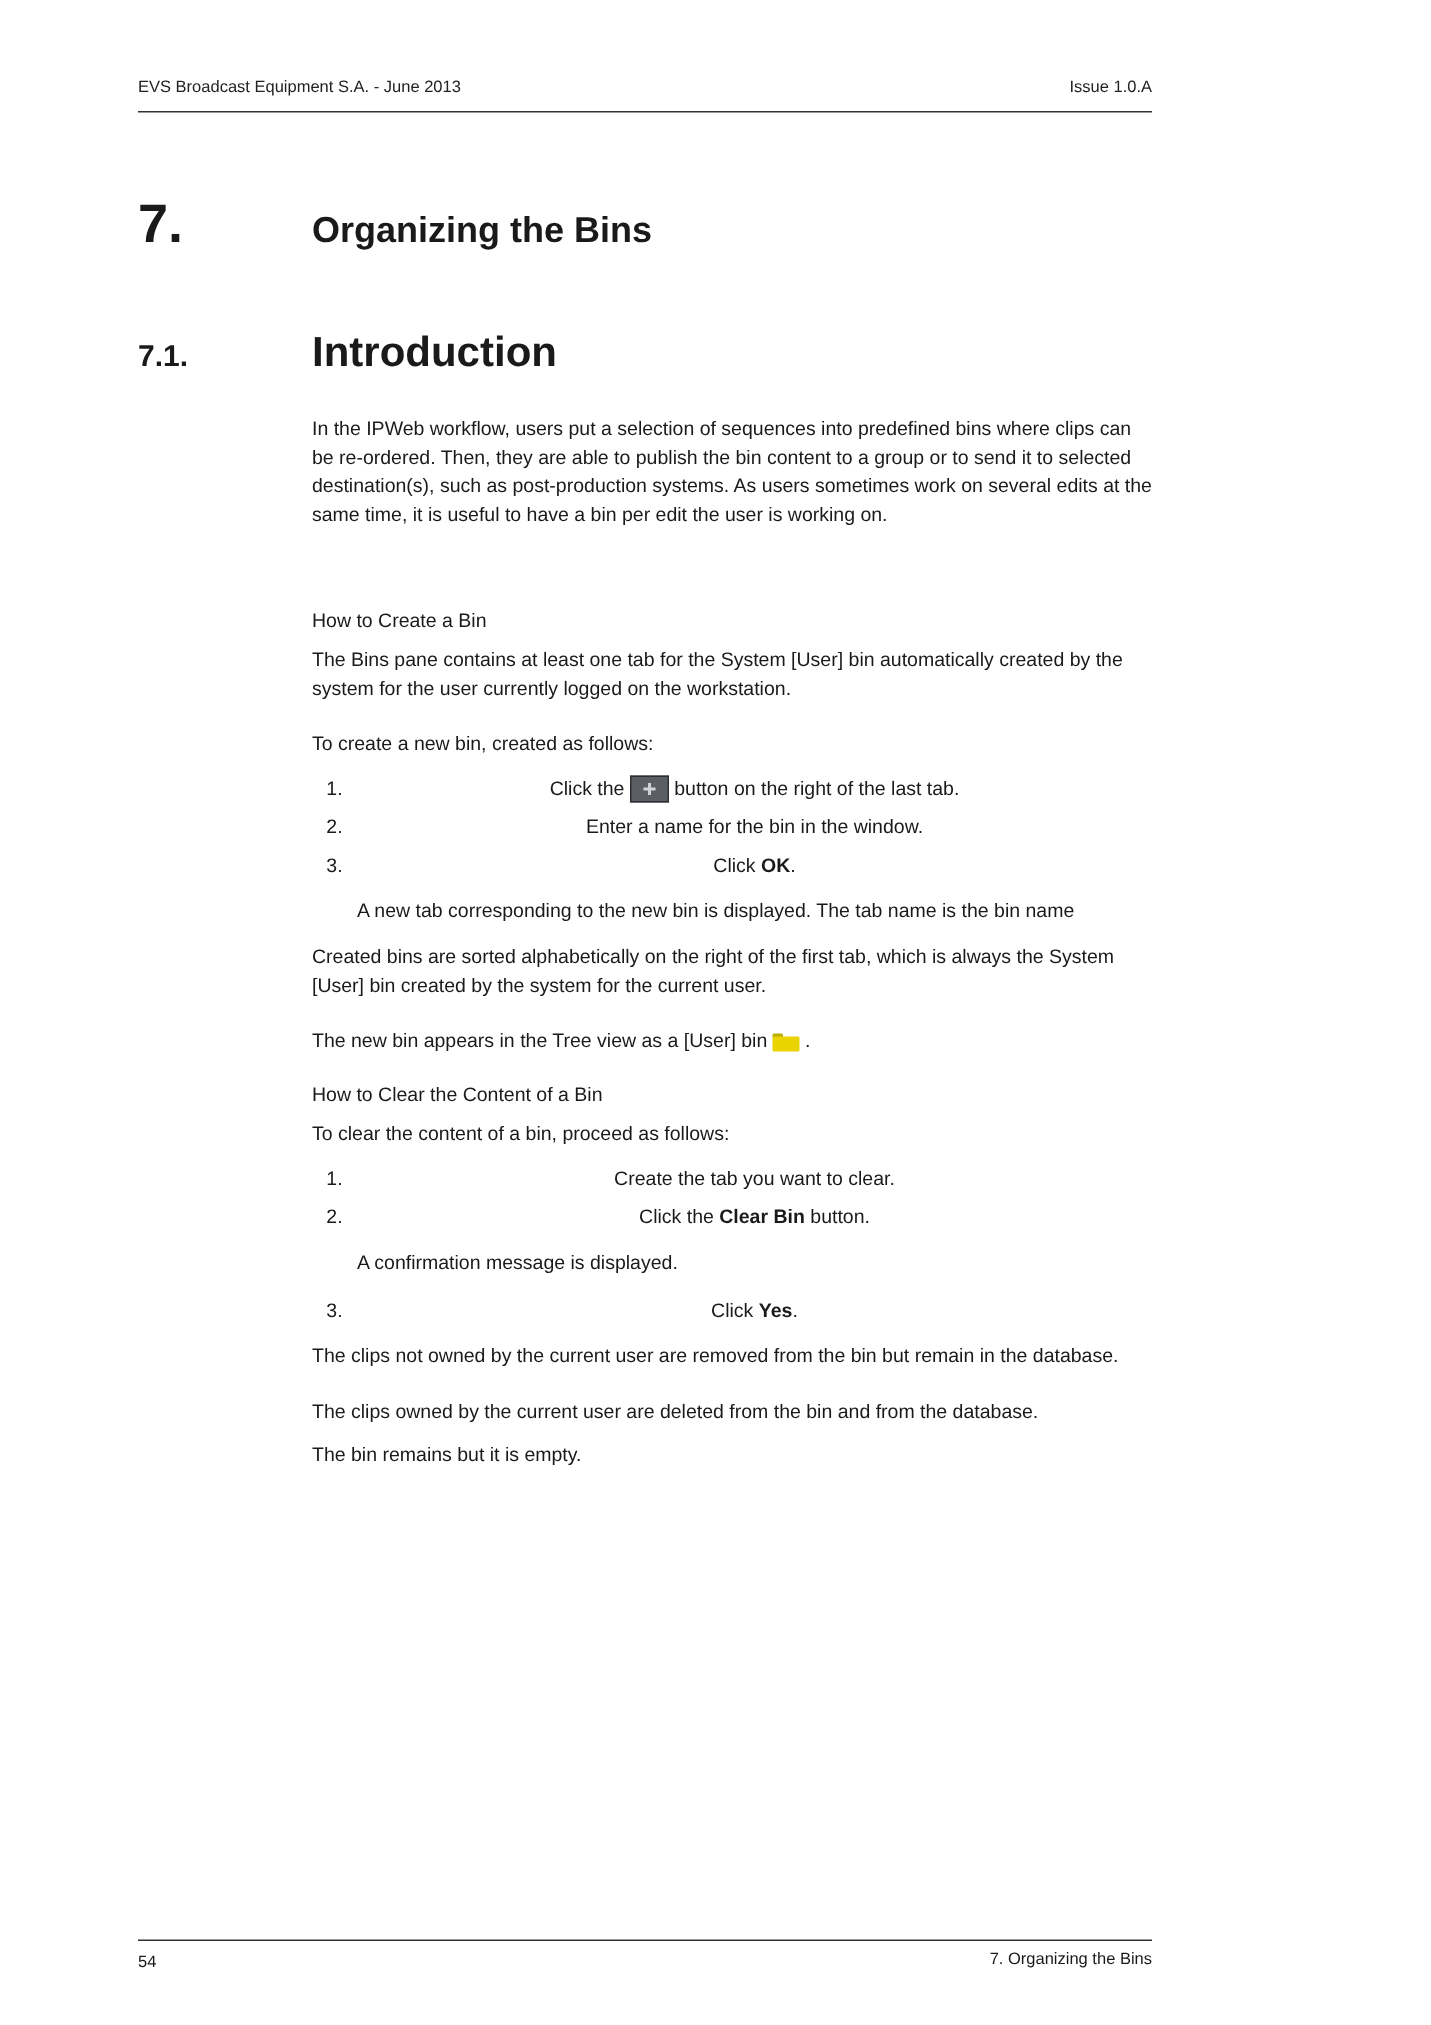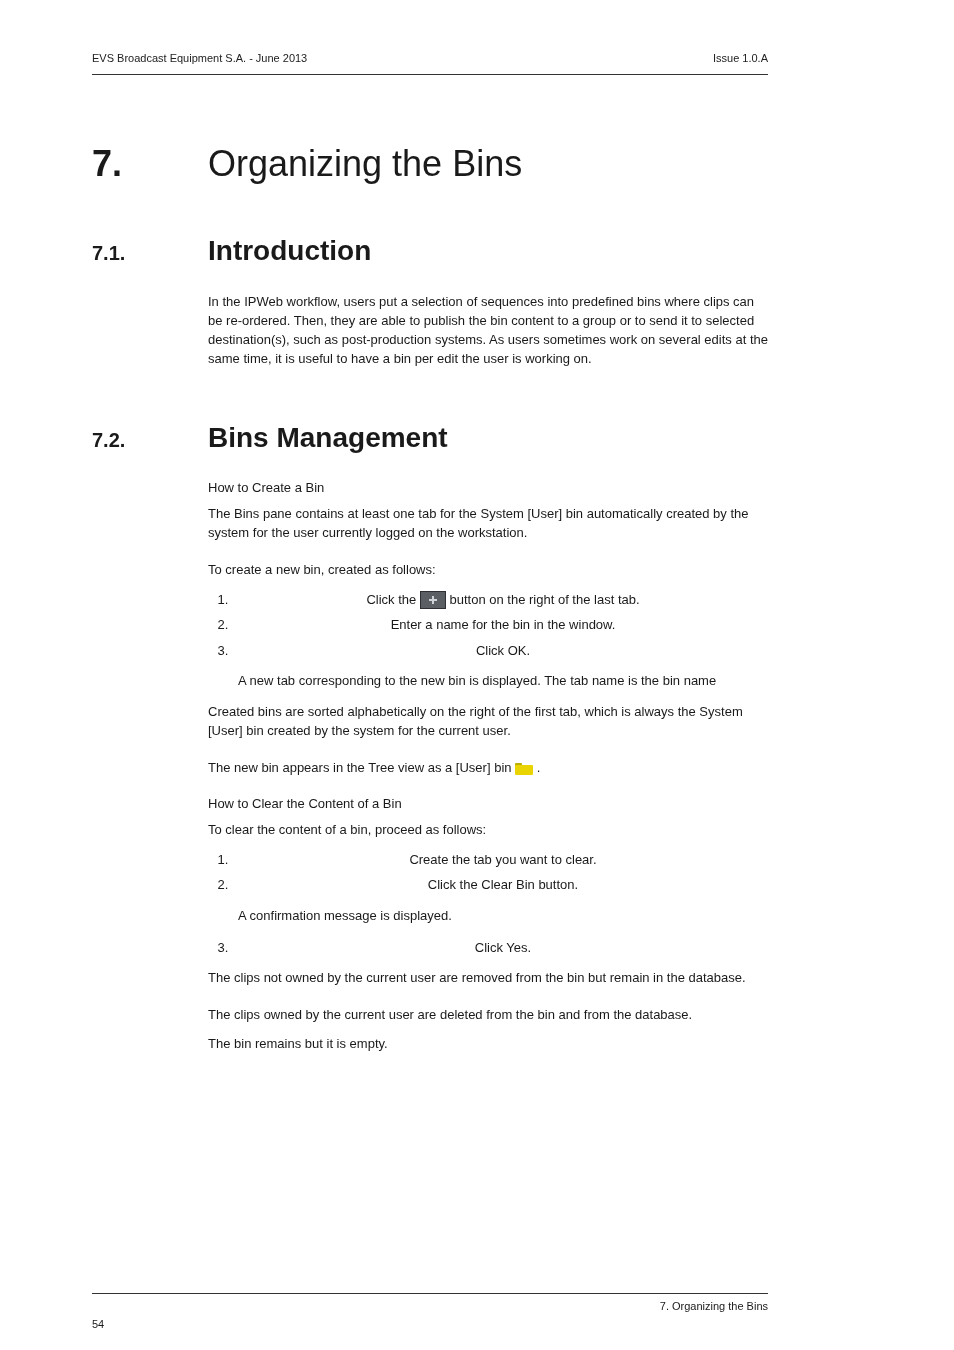--- a/index.html
+++ b/index.html
@@ -1,45 +1,45 @@
 <!DOCTYPE html>
 <html><head>
 <meta charset="utf-8">
 <style>
   * { box-sizing: border-box; margin: 0; padding: 0; }
   html, body { width: 954px; height: 1350px; background: #fff; font-family: Arial, Helvetica, sans-serif; color: #1a1a1a; }
-  .page { width: 860px; height: 1350px; position: relative; padding: 69px 92px 0 92px; }
+  .page { width: 860px; height: 1350px; position: relative; padding: 54px 92px 0 92px; }
   .header-line { position: absolute; top: 74px; left: 92px; right: 92px; border-top: 1px solid #333; }
   .header-text { position: absolute; top: 52px; left: 92px; font-size: 11px; color: #222; }
   .issue-text { position: absolute; top: 52px; right: 92px; font-size: 11px; color: #222; }
   .content { padding-top: 74px; }
   .chapter-row { display: flex; align-items: baseline; margin-bottom: 44px; }
   .chapter-num { font-size: 36px; font-weight: bold; width: 116px; flex-shrink: 0; }
-  .chapter-title { font-size: 36px; font-weight: normal; }
+  .chapter-title { font-size: 24px; font-weight: bold; }
   .section-row { display: flex; align-items: baseline; margin-bottom: 26px; }
   .section-num { font-size: 20px; font-weight: bold; width: 116px; flex-shrink: 0; margin-top: 13px; }
   .section-title { font-size: 28px; font-weight: bold; }
   .body-block { margin-left: 116px; }
   .para { font-size: 13px; line-height: 1.45; margin-bottom: 18px; }
   .para-tight { font-size: 13px; line-height: 1.45; margin-bottom: 10px; }
   .subhead { font-size: 13px; font-weight: normal; margin-bottom: 10px; margin-top: 6px; }
   ol.steps { list-style: decimal; padding-left: 24px; font-size: 13px; line-height: 1.5; margin-bottom: 12px; }
   ol.steps li { padding-left: 6px; margin-bottom: 6px; text-align: center; }
   .step-result { font-size: 13px; line-height: 1.45; margin-left: 30px; margin-bottom: 12px; margin-top: 2px; }
   .plus-btn { display:inline-block; width:26px; height:18px; background:#5b5e63; border:1px solid #2d2f32; position:relative; vertical-align:middle; }
   .plus-btn::before { content:""; position:absolute; left:50%; top:50%; width:8px; height:2px; background:#cfd2d6; transform:translate(-50%,-50%); }
   .plus-btn::after { content:""; position:absolute; left:50%; top:50%; width:2px; height:8px; background:#cfd2d6; transform:translate(-50%,-50%); }
   .folder-icon { display:inline-block; width:18px; height:12px; position:relative; vertical-align:middle; }
   .folder-icon .tab { position:absolute; left:0; top:0; width:7px; height:3px; background:#bcae00; border-top-left-radius:1px; border-top-right-radius:1px; }
   .folder-icon .body { position:absolute; left:0; top:2px; width:18px; height:10px; background:#e9d400; border-radius:1px; }
   .section-gap { height: 30px; }
   .footer-line { position: absolute; bottom: 56px; left: 92px; right: 92px; border-top: 1px solid #333; }
-  .footer-left { position: absolute; bottom: 20px; left: 92px; font-size: 11px; }
+  .footer-left { position: absolute; bottom: 36px; left: 92px; font-size: 11px; }
   .footer-right { position: absolute; bottom: 38px; right: 92px; font-size: 11px; }
-  b { font-weight: normal; }
+  b { font-weight: bold; }
 </style>
 </head>
 <body>
 
 <div class="page">
   <div class="header-text">EVS Broadcast Equipment S.A.  - June 2013</div>
   <div class="issue-text">Issue 1.0.A</div>
   <div class="header-line"></div>
 
   <div class="content">
@@ -52,24 +52,20 @@
     <div class="section-row">
       <div class="section-num">7.1.</div>
       <div class="section-title">Introduction</div>
     </div>
     <div class="body-block">
       <p class="para">In the IPWeb workflow, users put a selection of sequences into predefined bins where clips can be re-ordered. Then, they are able to publish the bin content to a group or to send it to selected destination(s), such as post-production systems. As users sometimes work on several edits at the same time, it is useful to have a bin per edit the user is working on.</p>
     </div>
 
     <div class="section-gap"></div>
 
-    <div class="section-row">
-      <div class="section-num">7.2.</div>
-      <div class="section-title">Bins Management</div>
-    </div>
 
     <div class="body-block">
       <div class="subhead">How to Create a Bin</div>
       <p class="para">The Bins pane contains at least one tab for the System [User] bin automatically created by the system for the user currently logged on the workstation.</p>
       <p class="para-tight">To create a new bin, created as follows:</p>
 
       <ol class="steps">
         <li>
           <span>Click the </span><span class="plus-btn"></span><span> button on the right of the last tab.</span>
         </li>

